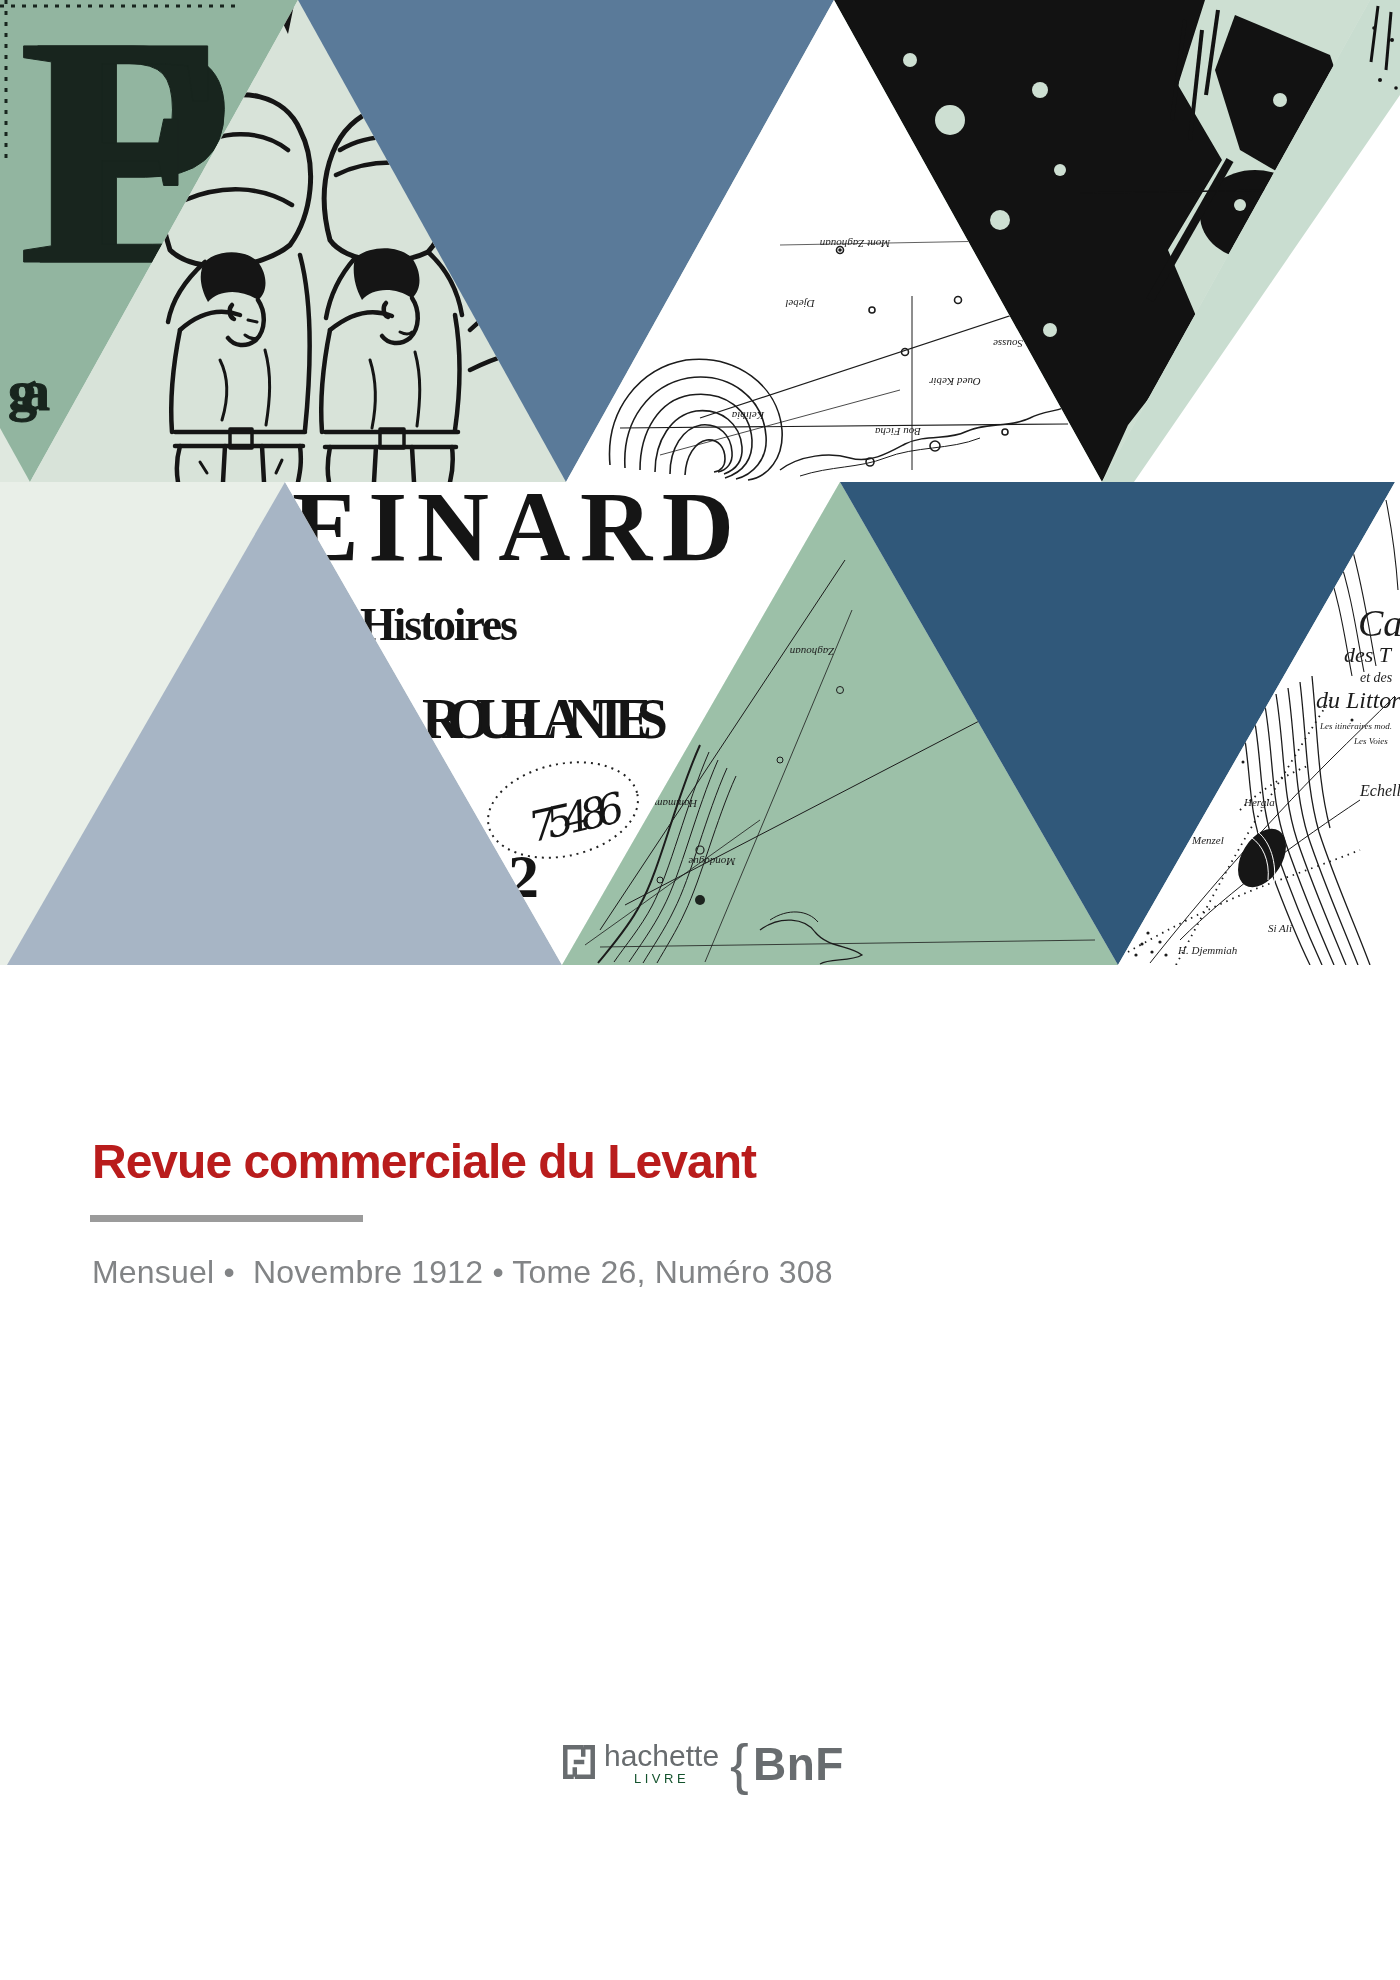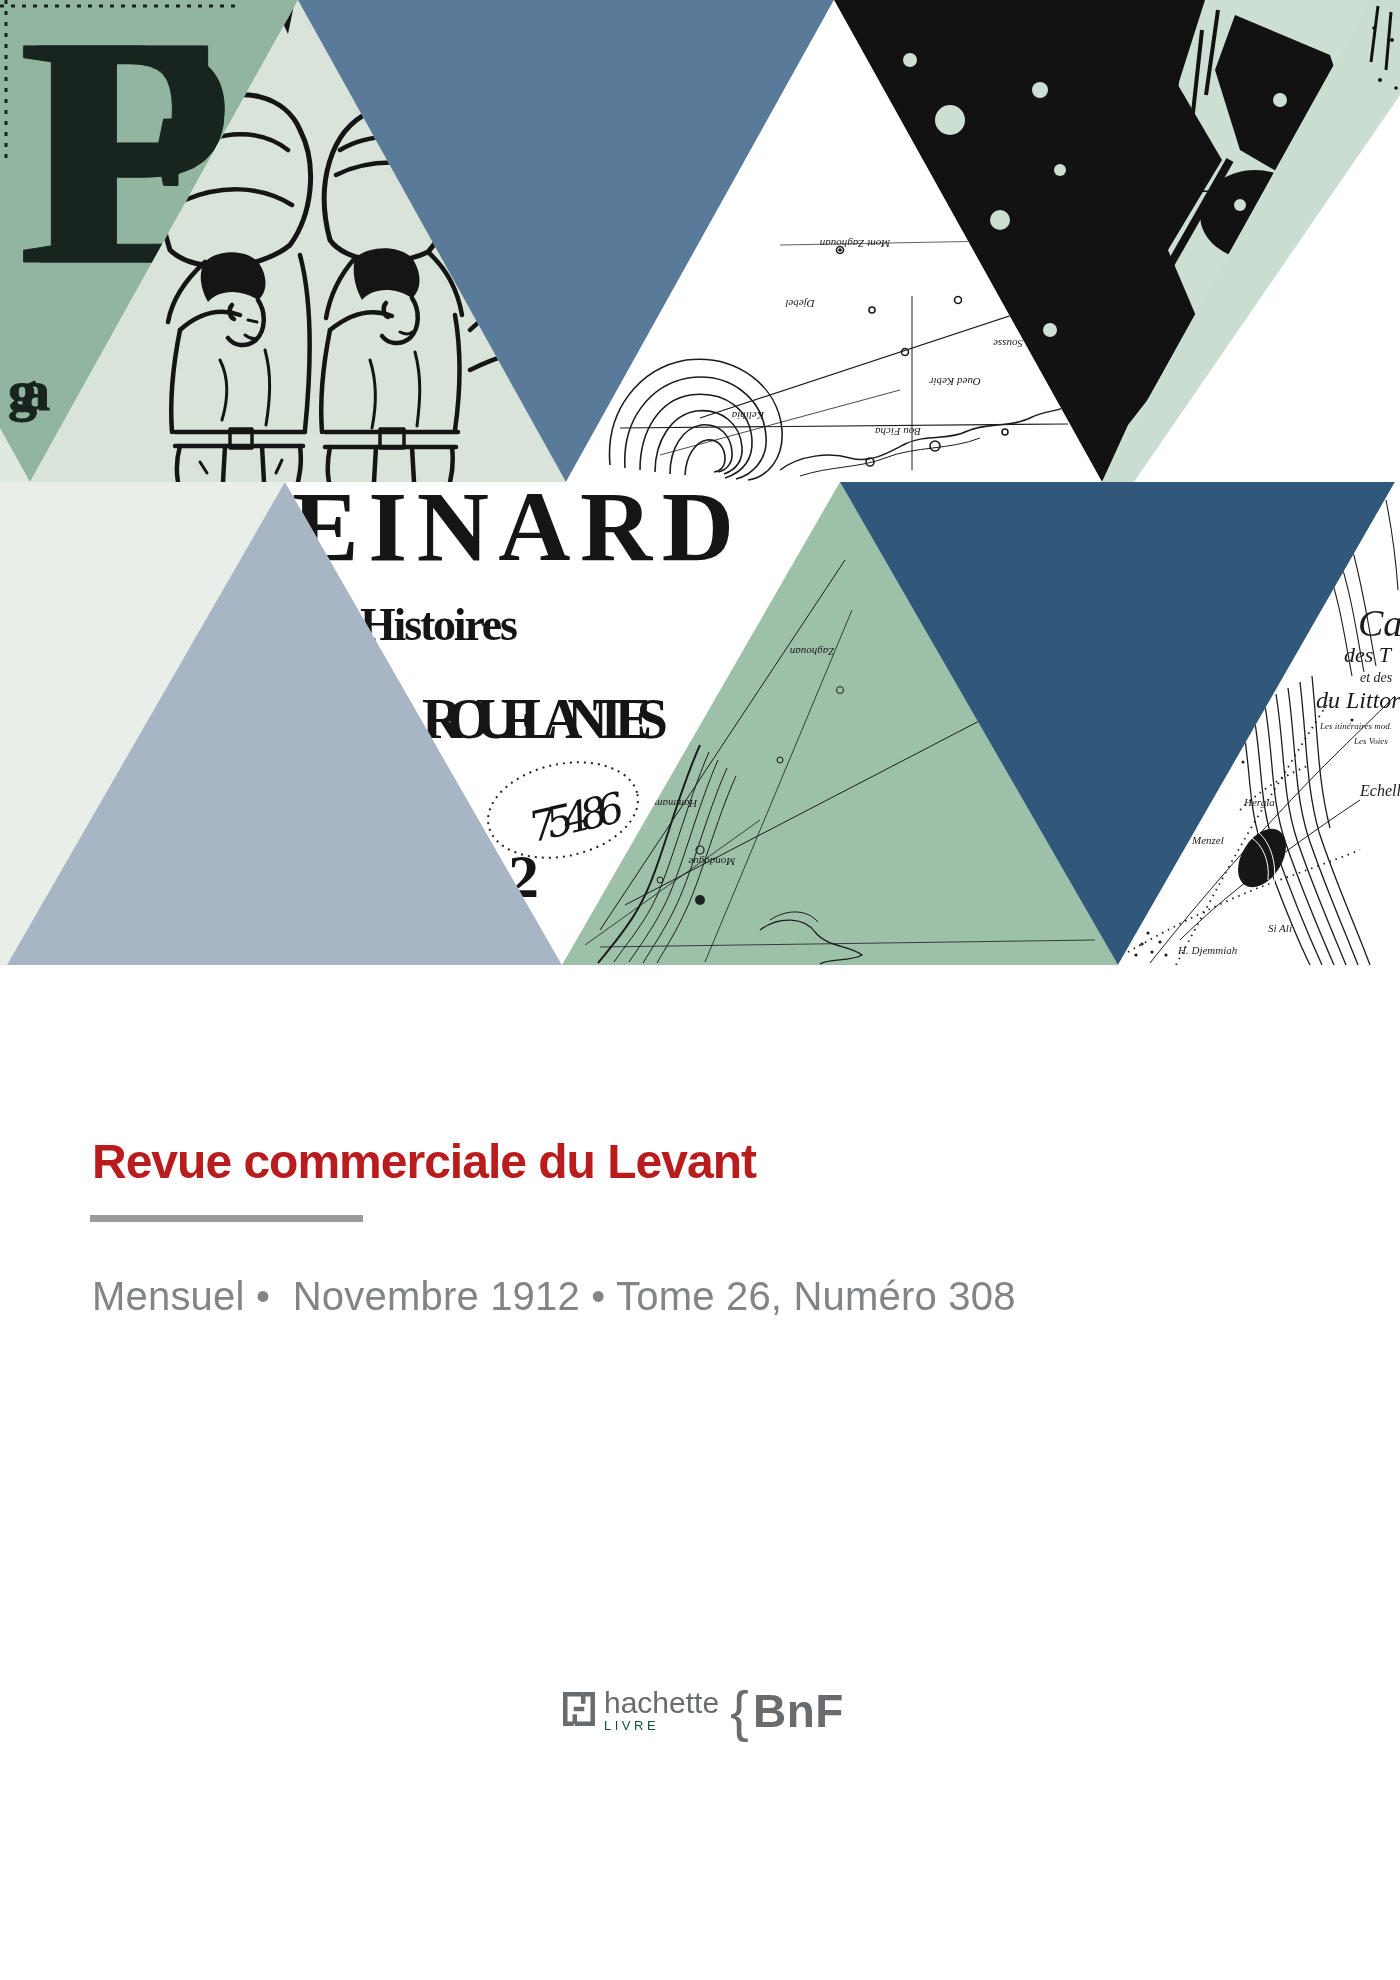--- a/index.html
+++ b/index.html
@@ -2,23 +2,23 @@
 <html><head>
 <meta charset="utf-8">
 <style>
   html,body{margin:0;padding:0;background:#ffffff;}
   .canvas{position:relative;width:1400px;height:1912px;background:#ffffff;overflow:hidden;
           font-family:"Liberation Sans",sans-serif;}
   .mosaic{position:absolute;left:0;top:0;}
   .title{position:absolute;left:92px;top:1138px;font-size:48px;font-weight:bold;
          letter-spacing:-1px;line-height:1;white-space:pre;}
   .rule{position:absolute;left:90px;top:1215px;width:273px;height:7px;}
-  .subtitle{position:absolute;left:92px;top:1256px;font-size:40px;font-weight:normal;
-            letter-spacing:0.2px;line-height:1;white-space:pre;margin-top:20px;}
-  .logo{position:absolute;left:560px;top:1688px;width:300px;height:58px;}
+  .subtitle{position:absolute;left:92px;top:1256px;font-size:32px;font-weight:normal;
+            letter-spacing:0.2px;line-height:1;white-space:pre;}
+  .logo{position:absolute;left:560px;top:1741px;width:300px;height:58px;text-align:center;}
   .logo .mark{position:absolute;left:0;top:2px;}
   .logo .words{position:absolute;left:44px;top:0;}
   .logo .h1t{font-size:30px;line-height:30px;display:block;letter-spacing:0;}
   .logo .h2t{font-size:13px;line-height:15px;display:block;letter-spacing:3.5px;}
   .logo .brace{position:absolute;left:170px;top:-6px;font-size:56px;font-weight:400;line-height:58px;}
   .logo .bnf{position:absolute;left:193px;top:-2px;font-size:46px;font-weight:bold;letter-spacing:0.5px;line-height:50px;}
   text.serB{font-family:"Liberation Serif",serif;font-weight:bold;}
   text.hand{font-family:"DejaVu Serif",serif;font-style:italic;}
   text.cur{font-family:"Liberation Serif",serif;font-style:italic;}
   text.lbl{font-family:"Liberation Serif",serif;font-style:italic;font-size:11px;}

